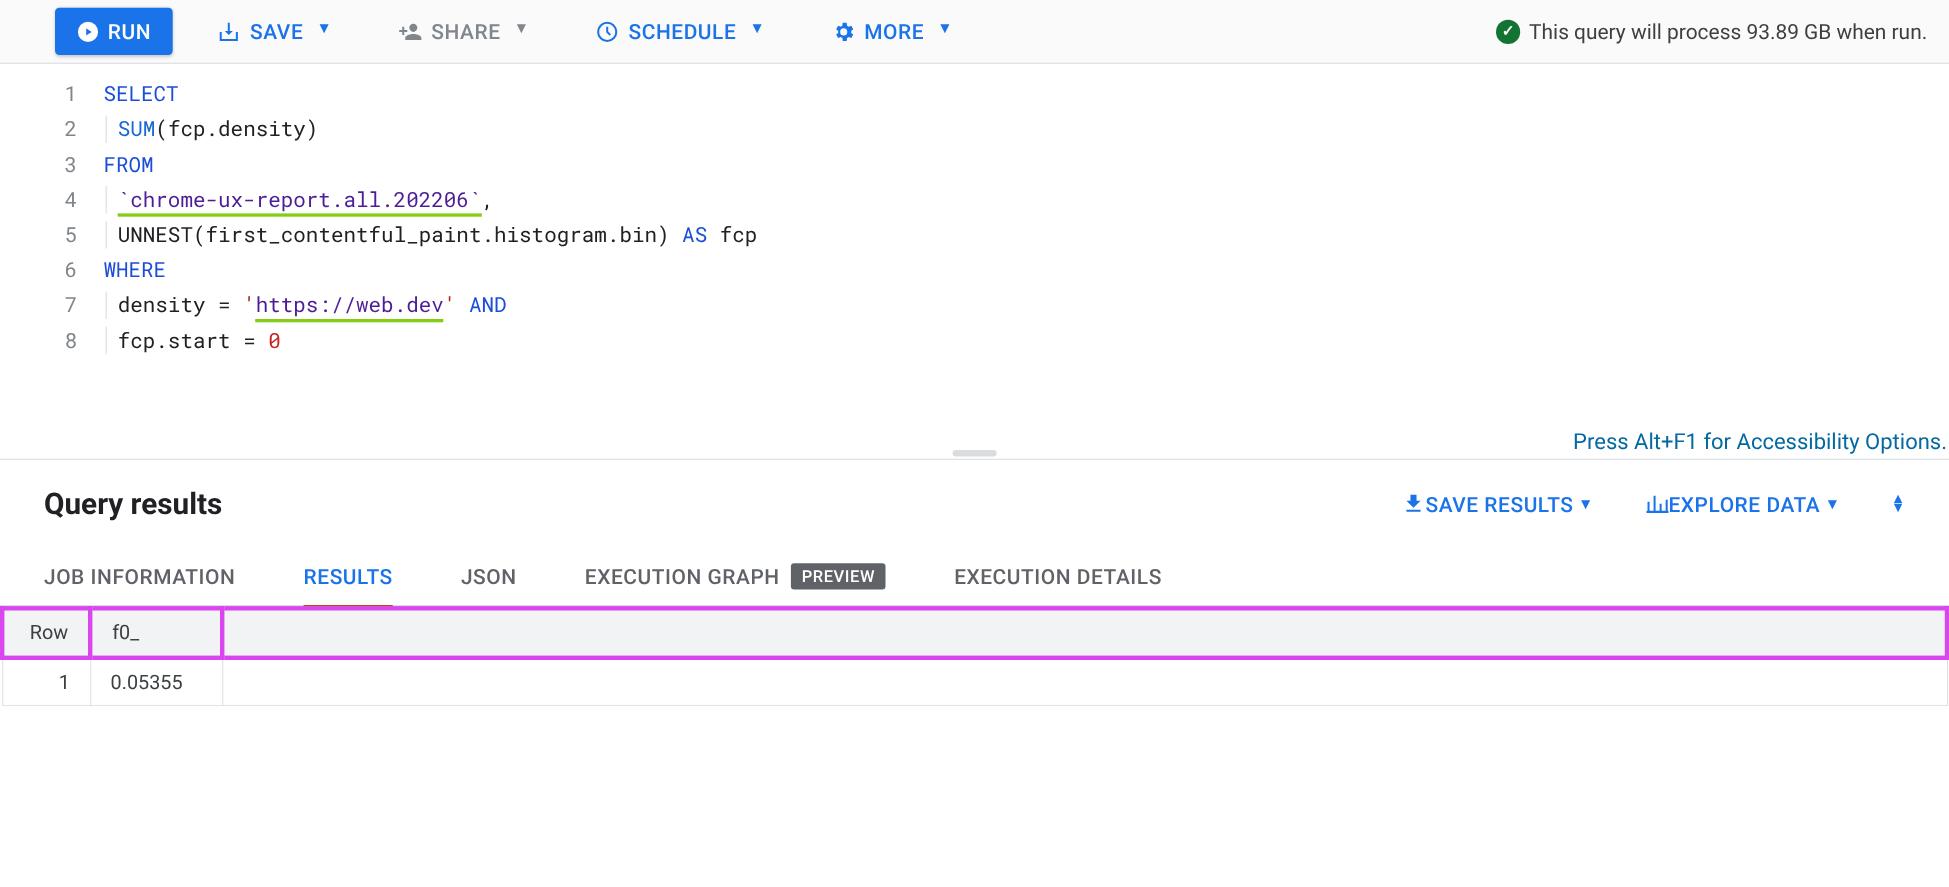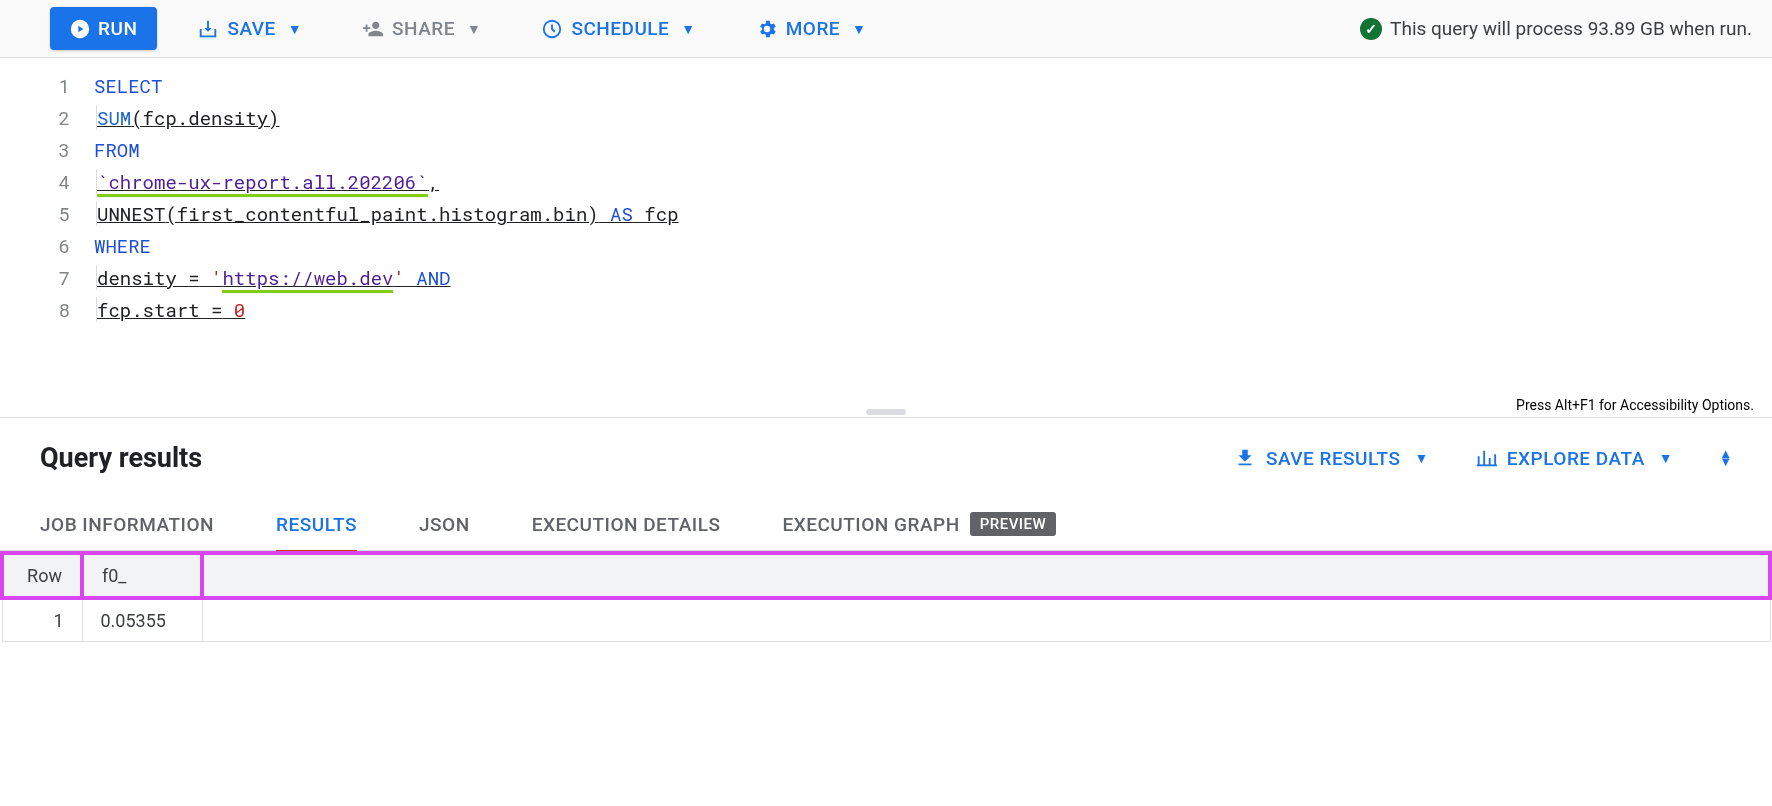--- a/index.html
+++ b/index.html
@@ -14,21 +14,20 @@
   .toolbar {
     display: flex;
     align-items: center;
     padding: 8px 20px 8px 50px;
     border-bottom: 1px solid #dadce0;
     background: #fafafa;
     height: 58px;
   }
   .toolbar-btn {
     display: inline-flex;
-    align-items: center;
     gap: 8px;
     padding: 8px 16px;
     font-size: 19px;
     font-weight: 500;
     letter-spacing: 0.5px;
     cursor: pointer;
     color: #1a73e8;
     border-radius: 4px;
   }
   .toolbar-btn.run {
@@ -89,29 +88,29 @@
     color: #202124;
   }
   .kw { color: #1d4ed8; }
   .func { color: #1967d2; }
   .tbl { color: #4c1d95; border-bottom: 3px solid #84cc16; }
   .num { color: #c5221f; }
   .op { color: #202124; }
   .brown { color: #a52714; }
   .indent-bar {
     border-left: 1px solid #dadce0;
+    padding-left: 10px;
     margin-left: 2px;
-    text-decoration: underline;
   }
   .access-hint {
     position: absolute;
-    right: 18px;
+    right: 2px;
     bottom: 4px;
-    color: #000000;
-    font-size: 14px;
+    color: #0369a1;
+    font-size: 20px;
   }
   .drag-handle {
     position: absolute;
     bottom: 0;
     left: 50%;
     transform: translateX(-50%);
     width: 40px;
     height: 6px;
     background: #dadce0;
     border-radius: 3px;
@@ -125,21 +124,20 @@
   }
   .results-title {
     font-size: 27px;
     color: #202124;
     font-weight: 700;
   }
   .results-actions { margin-left: auto; display: flex; align-items: center; gap: 46px; }
   .results-btn {
     display: inline-flex;
     align-items: center;
-    gap: 10px;
     color: #1a73e8;
     font-size: 19px;
     font-weight: 500;
     letter-spacing: 0.5px;
     cursor: pointer;
   }
   .expand-toggle {
     display: inline-flex;
     flex-direction: column;
     color: #1a73e8;
@@ -323,26 +321,26 @@
   <div class="tab">
       <span>JOB INFORMATION</span>
     </div>
   <div class="tab active">
       <span>RESULTS</span>
     </div>
   <div class="tab">
       <span>JSON</span>
     </div>
   <div class="tab">
-      <span>EXECUTION DETAILS</span>
-    </div>
-  <div class="tab">
     <span>EXECUTION GRAPH</span>
     <span class="badge">PREVIEW</span>
   </div>
+  <div class="tab">
+      <span>EXECUTION DETAILS</span>
+    </div>
 </div>
 
 <table class="results">
   <thead>
     <tr>
       <th>Row</th>
       <th>f0_</th>
       <th></th>
     </tr>
   </thead>

